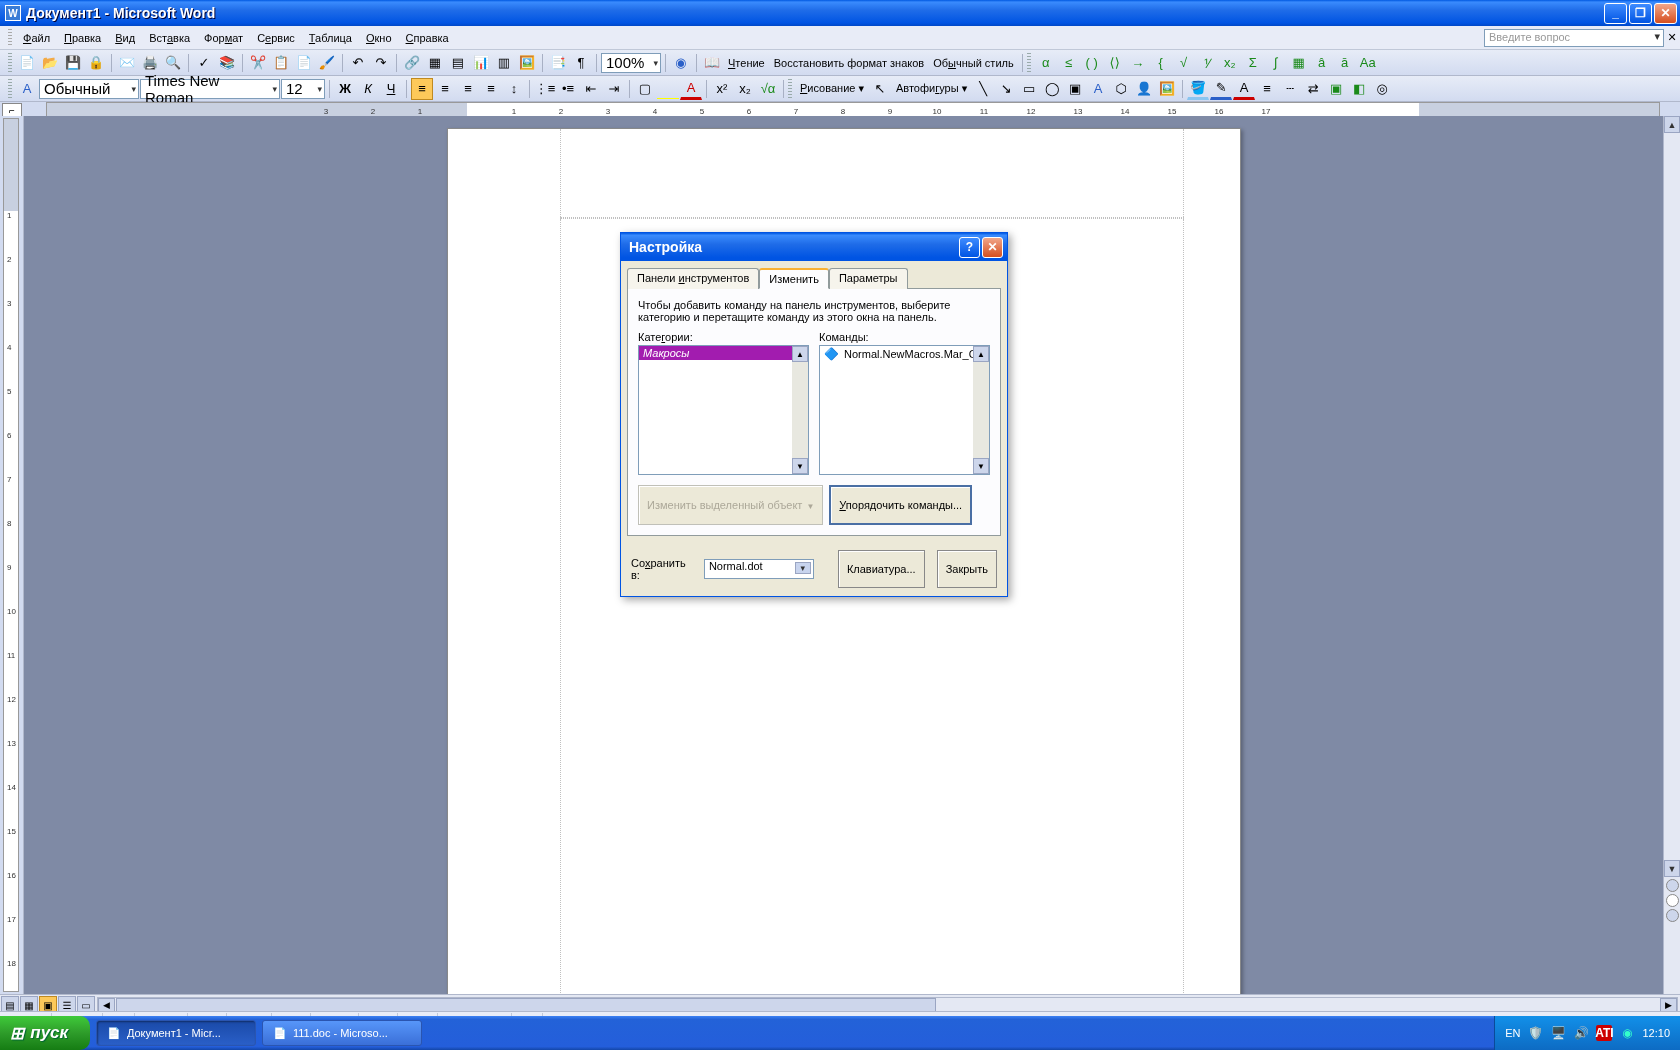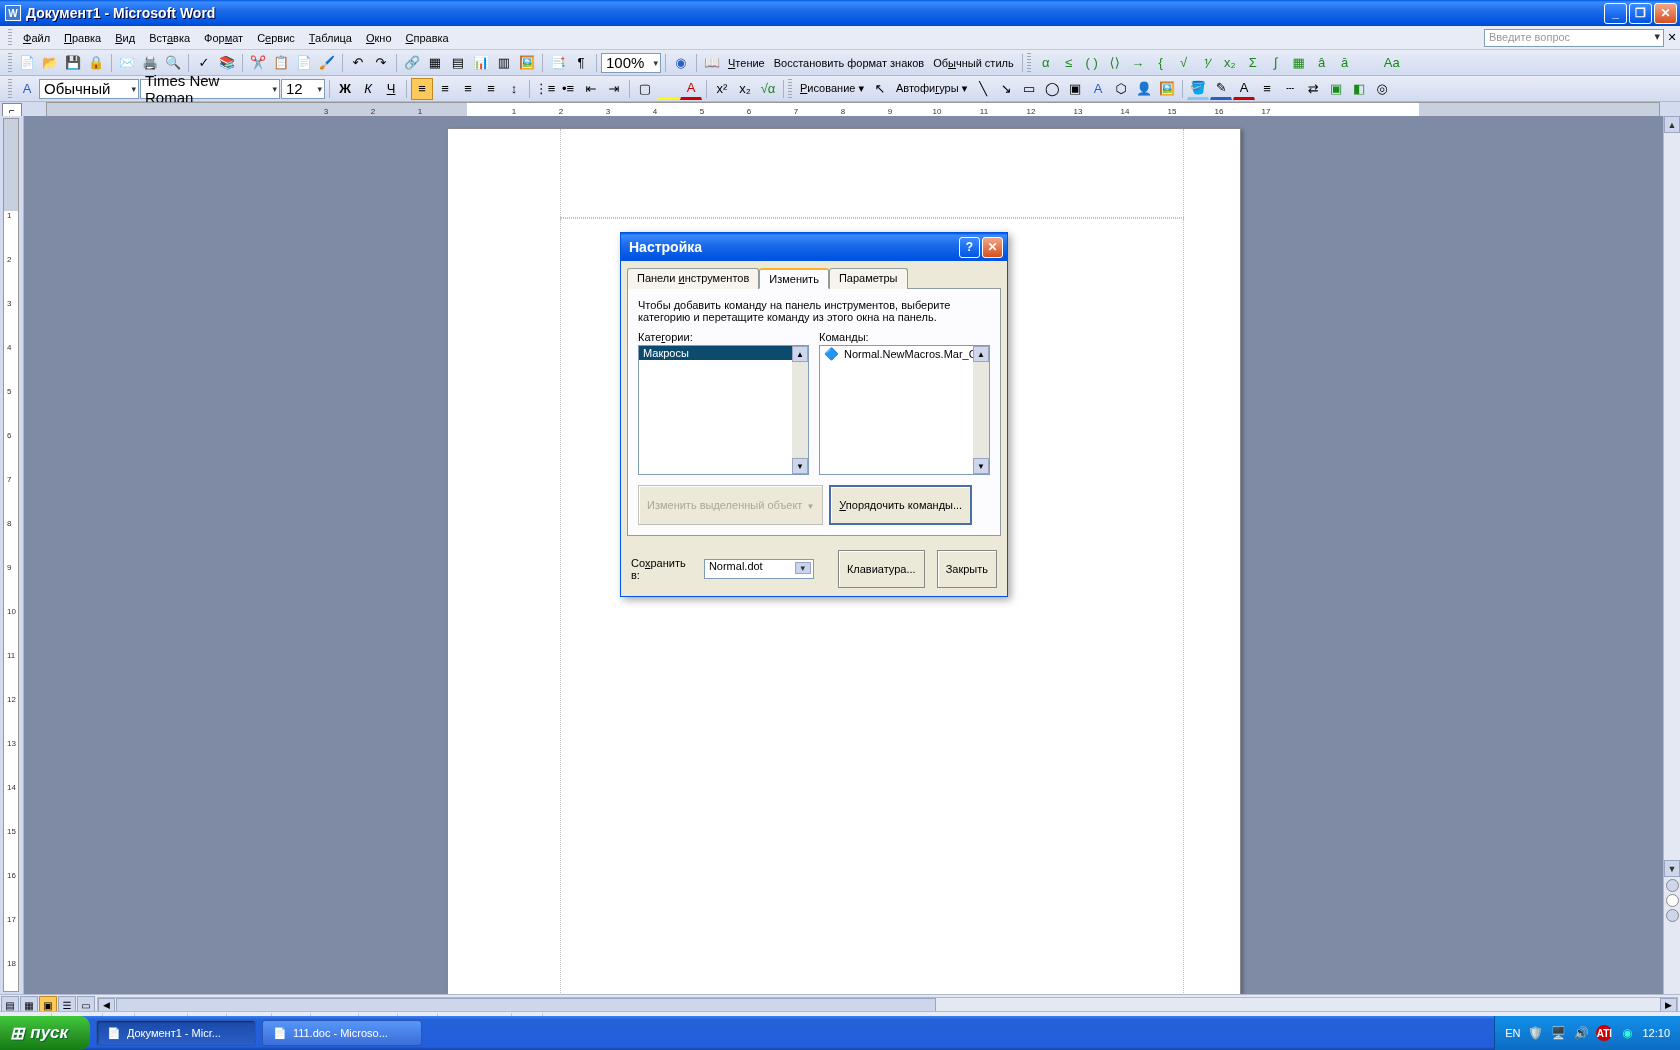--- a/index.html
+++ b/index.html
@@ -285,21 +285,21 @@
 .tabpane .instructions{font-size:11px;margin-bottom:8px;}
 .two-col{display:flex;gap:10px;}
 .two-col .col{flex:1;}
 .two-col label{font-size:11px;display:block;margin-bottom:2px;}
 .listbox{
   border:1px solid #7f9db9; background:#fff;
   height:130px; overflow:auto; font-size:11px;
   position:relative;
 }
 .listbox .litem{padding:1px 4px;display:flex;align-items:center;gap:6px;}
-.listbox .litem.selected{background:#0c4a6e;color:white;}
+.listbox .litem.selected{background:#a21caf;color:white;font-style:italic;}
 .listbox::-webkit-scrollbar{width:16px;}
 .listbox-scroll{position:absolute;right:0;top:0;bottom:0;width:16px;background:#e8e8e0;}
 .listbox-scroll .sarrow{height:16px;background:#cdd6eb;border:1px solid #9aa5c2;display:flex;align-items:center;justify-content:center;font-size:8px;}
 
 .btn-row{display:flex;gap:6px;margin-top:10px;}
 .dlg-button{
   border:1px solid #888; background:#ece9d8;
   padding:12px 8px; font-size:11px;
   cursor:pointer;
   box-shadow:1px 1px 0 #fff inset;
@@ -398,21 +398,21 @@
   <span class="tbtn" style="color:#1a8a1a;">→</span>
   <span class="tbtn" style="color:#1a8a1a;">{</span>
   <span class="tbtn" style="color:#1a8a1a;">√</span>
   <span class="tbtn" style="color:#1a8a1a;">⅟</span>
   <span class="tbtn" style="color:#1a8a1a;">x₂</span>
   <span class="tbtn" style="color:#1a8a1a;">Σ</span>
   <span class="tbtn" style="color:#1a8a1a;">∫</span>
   <span class="tbtn" style="color:#1a8a1a;">▦</span>
   <span class="tbtn" style="color:#1a8a1a;">â</span>
   <span class="tbtn" style="color:#1a8a1a;">ā</span>
-  <span class="tbtn" style="color:#1a8a1a;margin-left:24px;">Aa</span>
+  <span class="tbtn" style="color:#1a8a1a;">Aa</span>
 </div>
 
 <div class="toolbar">
   <span class="grip"></span>
   <span class="tbtn" style="color:#2a5fc8;">A</span>
   <span class="combobox" style="width:100px;">Обычный</span>
   <span class="combobox" style="width:140px;">Times New Roman</span>
   <span class="combobox" style="width:44px;">12</span>
   <span class="sep"></span>
   <span class="tbtn" style="font-weight:bold;">Ж</span>
@@ -573,21 +573,21 @@
   </div>
   <div class="taskbtn">
     <span>📄</span>
     <span>111.doc - Microso...</span>
   </div>
   <div class="tray">
     <span>EN</span>
     <span class="ticon">🛡️</span>
     <span class="ticon">🖥️</span>
     <span class="ticon">🔊</span>
-    <span class="ticon" style="background:#c00;font-size:10px;font-weight:bold;border-radius:8px;padding:1px 2px;">ATI</span>
+    <span class="ticon" style="background:#c00;font-size:12px;font-weight:bold;border-radius:2px;padding:1px 2px;">ATI</span>
     <span class="ticon" style="color:#3fc;">◉</span>
     <span>12:10</span>
   </div>
 </div>
 
 <div class="dialog">
   <div class="dlg-title">
     <span>Настройка</span>
     <span class="spacer"></span>
     <span class="dlg-btn dlg-help">?</span>

